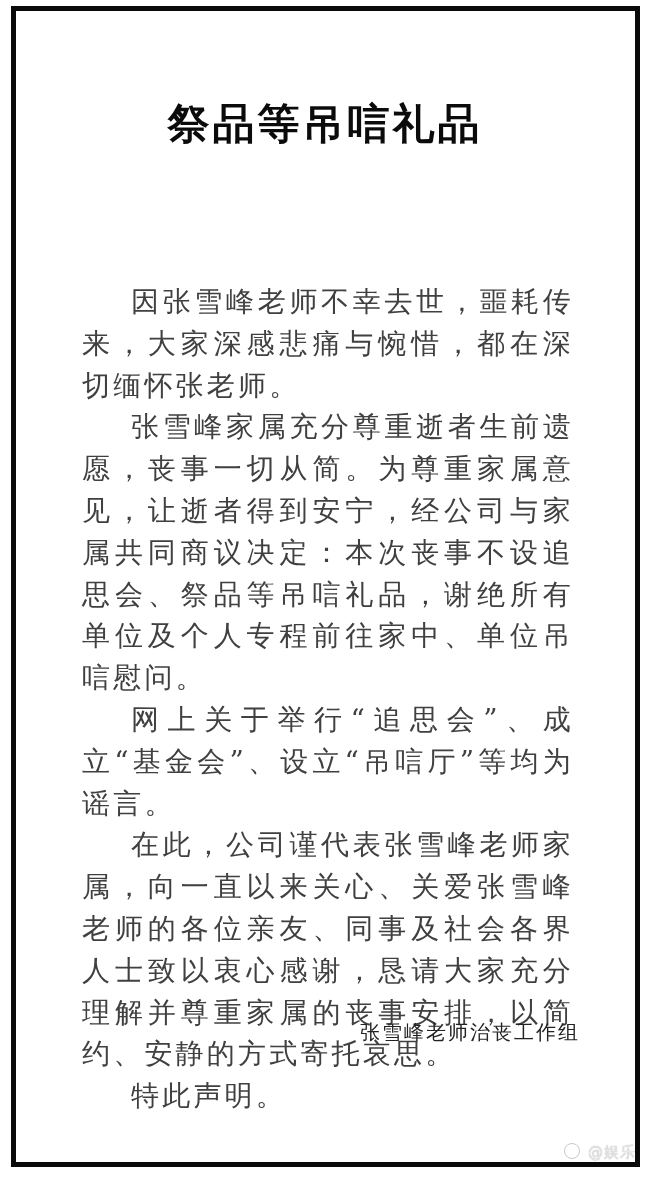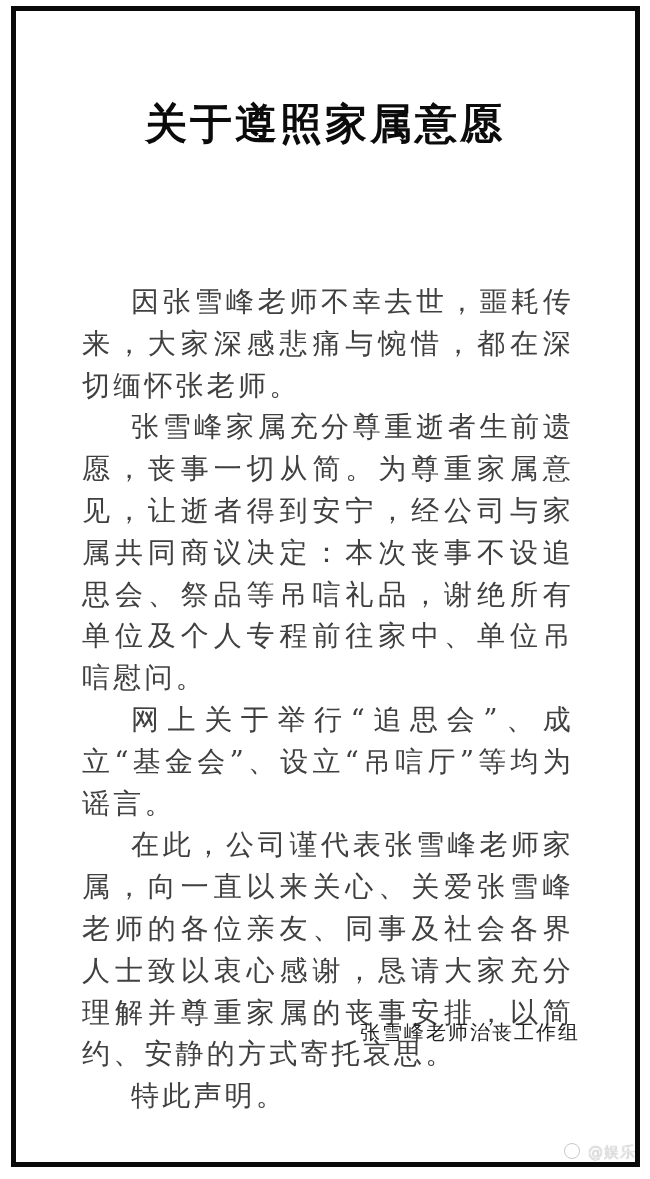--- a/index.html
+++ b/index.html
@@ -72,21 +72,21 @@
     vertical-align: -2px;
     margin-right: 2px;
   }
 </style>
 </head>
 <body>
 
 <div class="frame"></div>
 
 <div class="title">
-  <div>关于遵照家属意愿</div>
+  <div>祭品等吊唁礼品</div>
 </div>
 
 <div class="body-text">
   <p class="para">因张雪峰老师不幸去世，噩耗传来，大家深感悲痛与惋惜，都在深切缅怀张老师。</p>
   <p class="para">张雪峰家属充分尊重逝者生前遗愿，丧事一切从简。为尊重家属意见，让逝者得到安宁，经公司与家属共同商议决定：本次丧事不设追思会、祭品等吊唁礼品，谢绝所有单位及个人专程前往家中、单位吊唁慰问。</p>
   <p class="para">网上关于举行“追思会”、成立“基金会”、设立“吊唁厅”等均为谣言。</p>
   <p class="para">在此，公司谨代表张雪峰老师家属，向一直以来关心、关爱张雪峰老师的各位亲友、同事及社会各界人士致以衷心感谢，恳请大家充分理解并尊重家属的丧事安排，以简约、安静的方式寄托哀思。</p>
   <p class="para">特此声明。</p>
 </div>
 

